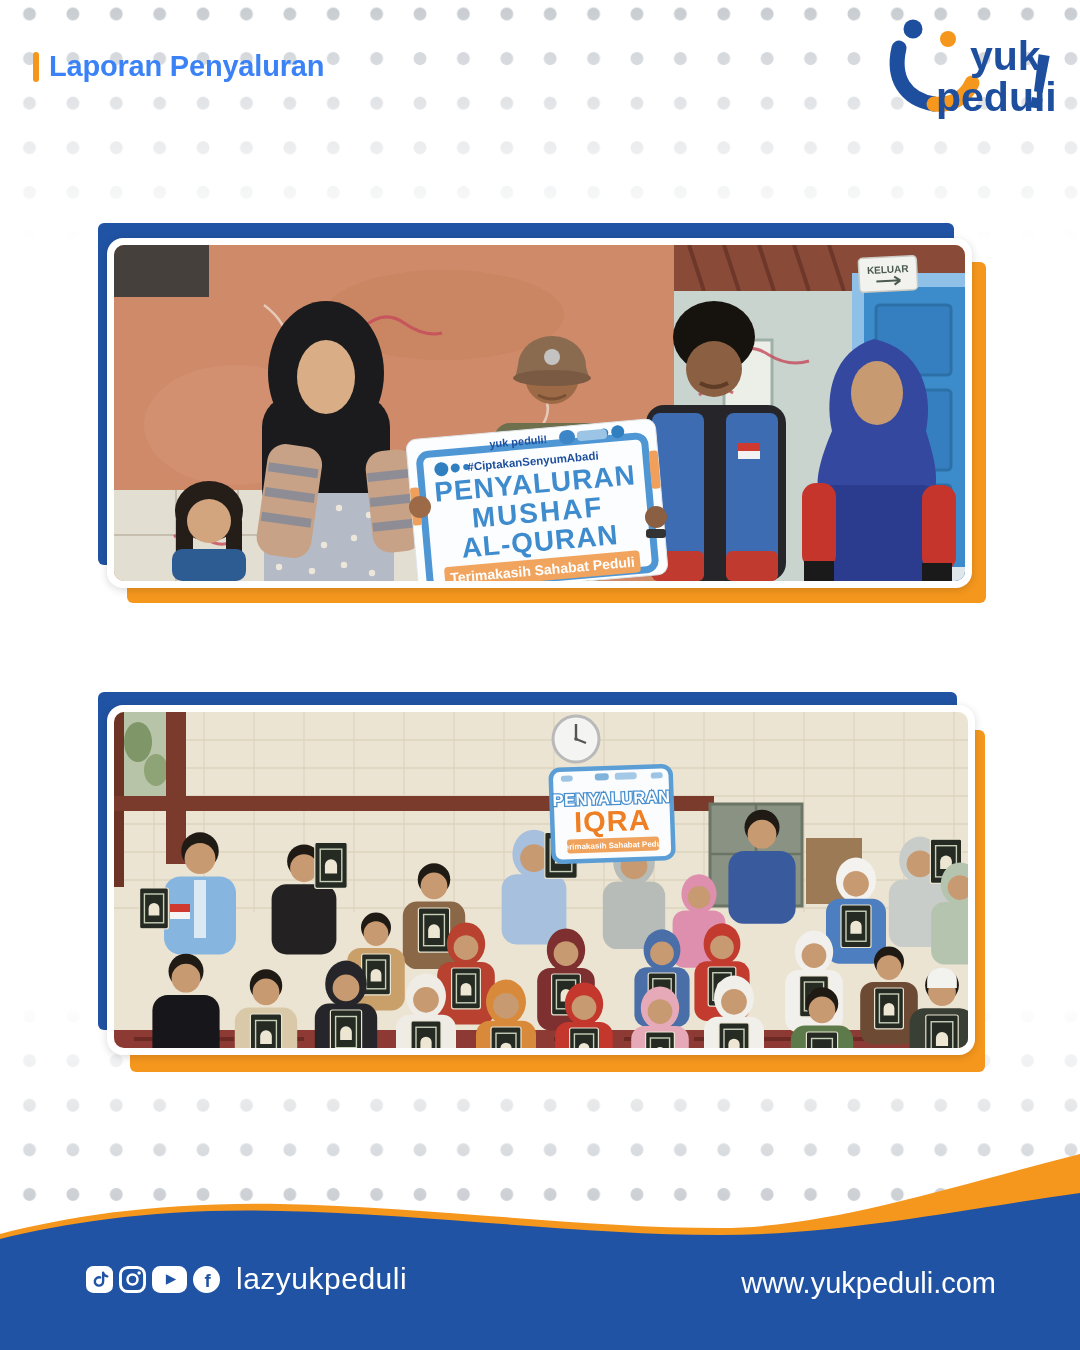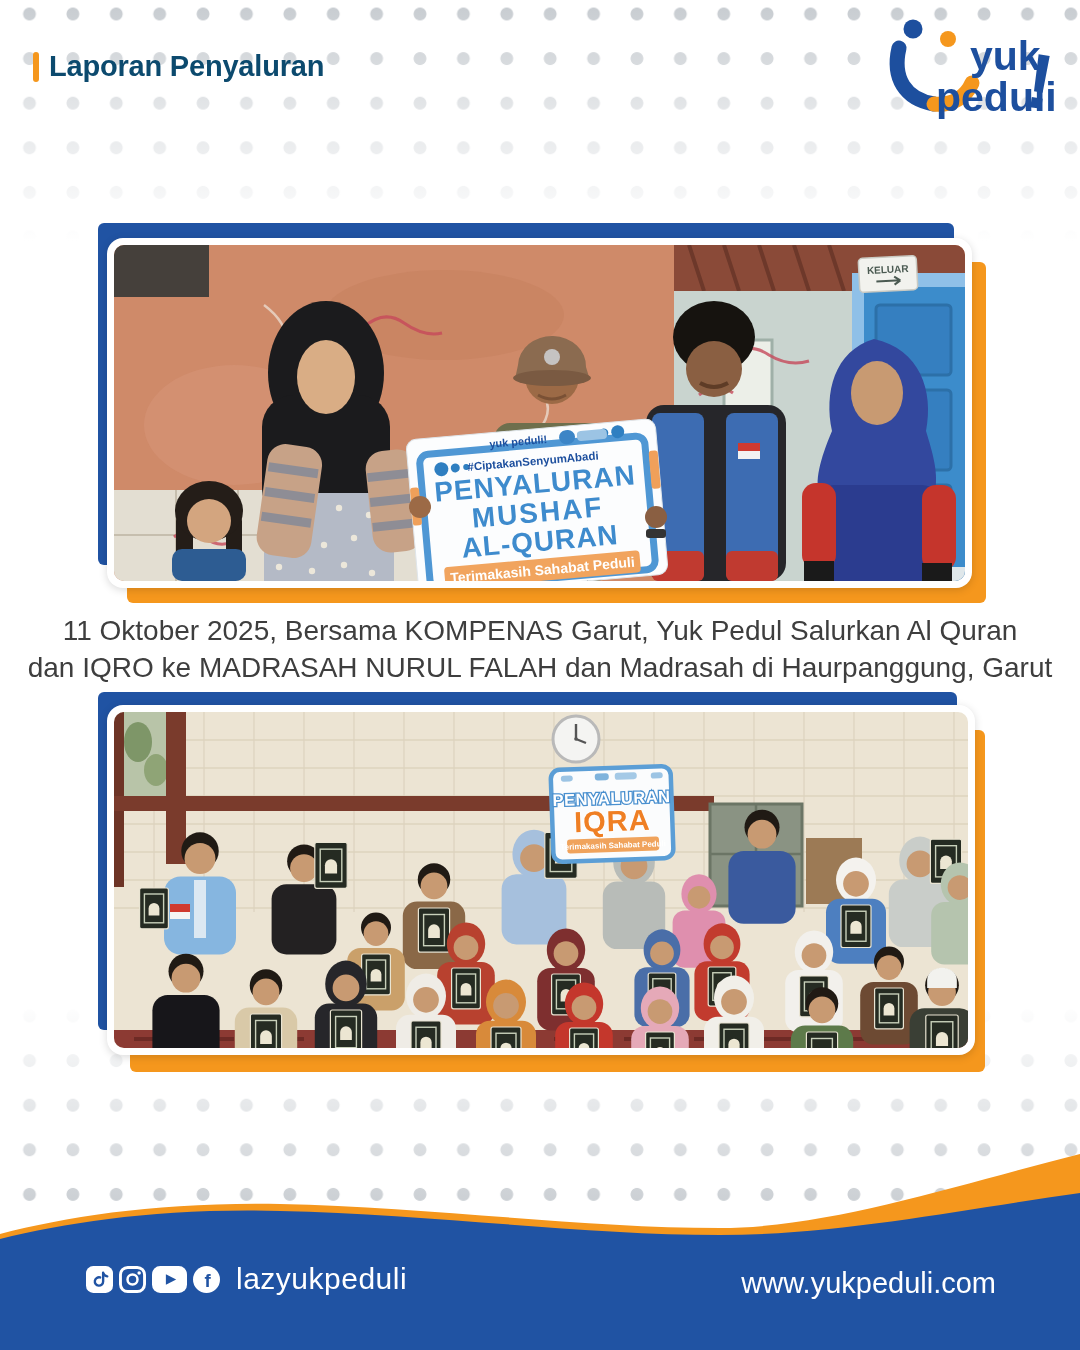--- a/index.html
+++ b/index.html
@@ -13,21 +13,21 @@
   .dots-top{top:0;height:262px;}
   .dots-top::after{content:"";position:absolute;inset:0;
         background:linear-gradient(to bottom,rgba(255,255,255,.06) 0%,rgba(255,255,255,.55) 42%,#fff 92%);}
   .dots-bottom{top:1002px;height:246px;}
   .dots-bottom::after{content:"";position:absolute;inset:0;
         background:linear-gradient(to top,rgba(255,255,255,0) 6%,rgba(255,255,255,.55) 55%,#fff 100%);}
 
   
   .header{position:absolute;left:33px;top:50px;display:flex;align-items:center;}
   .accent-bar{width:6px;height:30px;background:#f5971d;border-radius:3px;margin-right:10px;}
-  .title{font-size:29px;font-weight:bold;color:#0c4a6e;letter-spacing:-.2px;}
+  .title{font-size:29px;font-weight:bold;color:#3b82f6;letter-spacing:-.2px;}
 
   .logo{position:absolute;left:880px;top:16px;}
 
   
   .photo{position:absolute;}
   .shadow{position:absolute;border-radius:6px;}
   .card{position:absolute;background:#fff;border-radius:16px;padding:7px;
         box-shadow:0 2px 8px rgba(0,0,0,.15);}
   .card svg{display:block;border-radius:10px;}
 
@@ -212,24 +212,20 @@
           <rect x="-24" y="77" width="9" height="9" rx="2" fill="#25252a"></rect>
           <text x="-10" y="85" font-size="10" fill="#5a6872">lazyukpeduli</text>
         </g>
         <circle cx="306" cy="262" r="11" fill="#9c6a46"></circle>
         <circle cx="542" cy="272" r="11" fill="#8a5f42"></circle>
         <rect x="532" y="284" width="20" height="9" rx="3" fill="#333333"></rect>
       </svg>
     </div>
   </div>
 
-  <div class="caption">
-    <div>11 Oktober 2025, Bersama KOMPENAS Garut, Yuk Pedul Salurkan Al Quran</div>
-    <div>dan IQRO ke MADRASAH NURUL FALAH dan Madrasah di Haurpanggung, Garut</div>
-  </div>
 
   <div class="photo photo2">
     <div class="shadow p2-blue"></div>
     <div class="shadow p2-orange"></div>
     <div class="card p2-card">
       <svg id="photo2svg" width="854" height="336" viewBox="0 0 854 336">
 
         <rect x="0" y="0" width="854" height="336" fill="#ece4d3"></rect>
         <path d="M0,28 H854 M0,56 H854 M0,84 H854 M0,112 H854 M0,140 H854 M0,168 H854 M0,196 H854" stroke="#ddd3bf" stroke-width="1.6"></path>
         <path d="M40,0 V200 M90,0 V200 M140,0 V200 M190,0 V200 M240,0 V200 M290,0 V200 M340,0 V200 M390,0 V200 M440,0 V200 M490,0 V200 M540,0 V200 M590,0 V200 M640,0 V200 M690,0 V200 M740,0 V200 M790,0 V200 M840,0 V200" stroke="#ddd3bf" stroke-width="1.2"></path>

